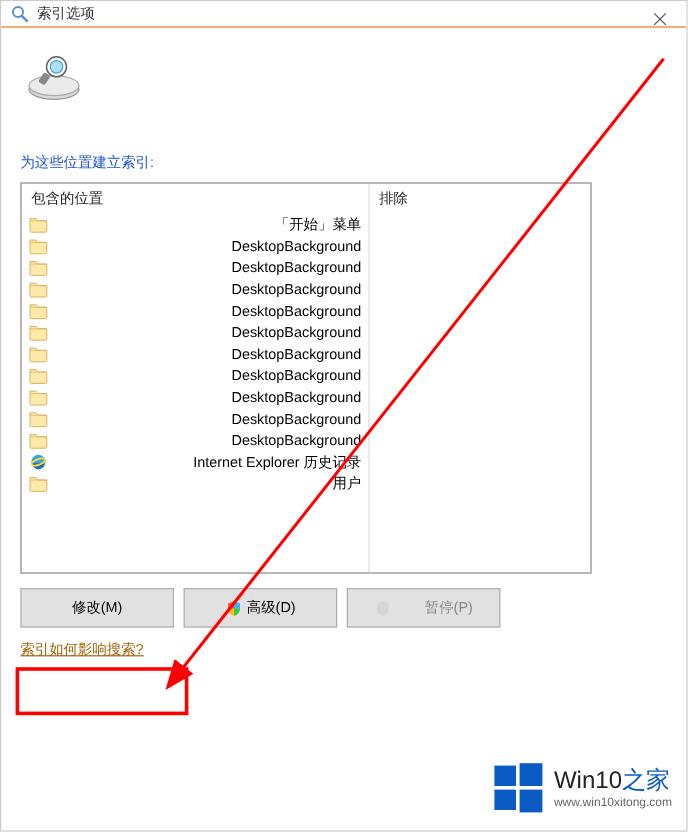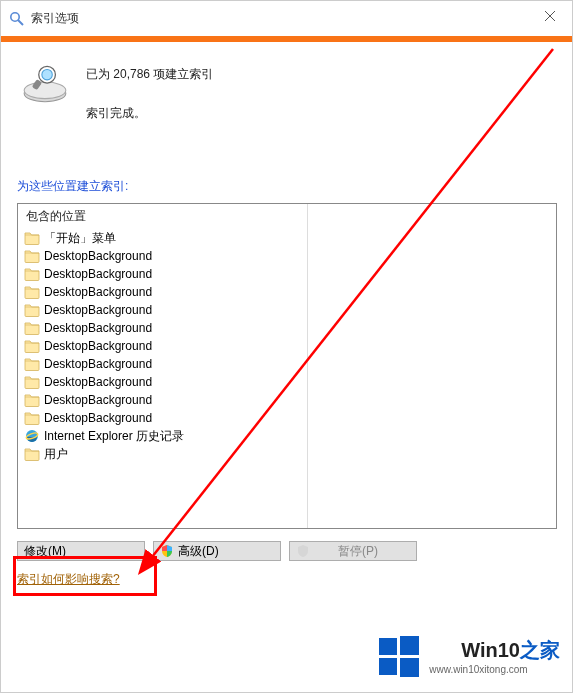--- a/index.html
+++ b/index.html
@@ -9,80 +9,80 @@
     font-size: 12px;
     background: #fff;
     width: 573px;
     height: 693px;
     position: relative;
     overflow: hidden;
     border: 1px solid #ccc;
   }
   
   .titlebar {
-    height: 41px;
+    height: 22px;
     display: flex;
     align-items: center;
     padding: 0 8px;
     background: #fff;
-    border-bottom: 6px solid #f97316;
+    border-bottom: 1px solid #f97316;
     position: relative;
   }
   .titlebar .title-icon { width: 16px; height: 16px; margin-right: 6px; display:flex; align-items:center; justify-content:center;}
   .titlebar .title-text { color: #333; }
   .titlebar .close-btn {
     position: absolute; right: 0; top: 0; width: 45px; height: 30px;
     display: flex; align-items: center; justify-content: center;
     color: #555; cursor: pointer;
   }
   
   .content { padding: 12px 16px 0 16px; }
   .status-row { display: flex; align-items: flex-start; margin-bottom: 20px; margin-top: 8px; }
   .status-icon { width: 55px; height: 50px; display:flex; align-items:flex-start; justify-content:center; }
   .status-lines { padding-left: 14px; color:#222; }
   .status-lines div { margin: 4px 0 22px 0; }
   .section-label { margin: 34px 0 8px 0; color:#1d4ed8; }
   .locations-box {
     border: 1px solid #888;
-    width: 540px; height: 326px;
+    width: 476px; height: 326px;
     display: flex;
     background:#fff;
   }
   .col-left { width: 290px; border-right: 1px solid #ddd; overflow:hidden;}
   .col-right { flex:1; overflow:hidden;}
   .col-header { padding: 4px 8px; color:#222; }
   .list { padding: 0 4px; }
-  .list-row { display:flex; align-items:center; height:18px; padding: 1px 2px; }
+  .list-row { display:flex; align-items:center; height:18px; padding: 1px 2px; justify-content: space-between; }
   .list-row .folder-icon, .list-row .ie-icon { width:16px; height:16px; margin-right:4px; display:flex; align-items:center; justify-content:center; flex-shrink:0;}
   .list-row .item-text { white-space: nowrap; color:#000;}
   
   .buttons-row { margin-top: 12px; display:flex; gap:8px; }
   .btn {
-    height: 20px; width: 128px; border:1px solid #adadad; background:#e1e1e1;
-    display:flex; align-items:center; 
+    height: 33px; width: 128px; border:1px solid #adadad; background:#e1e1e1;
+    display:flex; align-items:center; justify-content:center;
     font-family: inherit; font-size:12px; cursor:pointer; color:#000;
   }
   .btn:disabled, .btn.disabled { color:#888; cursor:default;gap:24px; }
   .btn .shield { width:14px; height:14px; margin-right:4px; display:inline-flex;}
   .highlight-box {
     position: absolute;
     border: 3px solid #ff0000;
     left: 12px; top: 555px; width: 144px; height: 40px;
     pointer-events: none;
   }
   
   .links { margin-top: 10px; }
   .links a { color:#a16207; text-decoration: underline; display:block; margin:8px 0; cursor:pointer;}
   
   .watermark {
     position: absolute; right: 12px; bottom: 14px;
     display:flex; align-items:center; gap:8px; font-family: "Segoe UI", Arial; 
   }
   .watermark .logo { width:44px; height:44px; }
-  .watermark .brand-line1 { font-size:20px; font-weight:700; color:#222;margin-left:32px;}
+  .watermark .brand-line1 { font-size:20px; font-weight:400; color:#222;}
   .watermark .brand-line1 .accent{ color:#0a5bc4;}
   .watermark .brand-line2 { font-size:10px; color:#666;}
   
   .annotation-svg { position:absolute; left:0; top:0; width:573px; height:693px; pointer-events:none; }
 </style>
 </head>
 <body>
 
 <div class="titlebar">
   <span class="title-icon">
@@ -105,24 +105,20 @@
   <div class="status-row">
     <div class="status-icon">
       <svg viewBox="0 0 48 40" width="50" height="42">
         <ellipse cx="24" cy="30" rx="20" ry="8" fill="#d9d9d9" stroke="#999" stroke-width="1"></ellipse>
         <ellipse cx="24" cy="27" rx="20" ry="8" fill="#eaeaea" stroke="#aaa" stroke-width="1"></ellipse>
         <circle cx="26" cy="12" r="8" fill="#ffffff" stroke="#666" stroke-width="1.2"></circle>
         <circle cx="26" cy="12" r="5" fill="#aee1ff" stroke="#4aa0da" stroke-width="1"></circle>
         <rect x="13" y="17" width="6" height="9" rx="2" fill="#888" transform="rotate(35 16 22)"></rect>
       </svg>
     </div>
-    <div class="status-lines">
-      <div>已为 20,786 项建立索引</div>
-      <div>索引完成。</div>
-    </div>
   </div>
 
   <div class="section-label">为这些位置建立索引:</div>
 
   <div class="locations-box">
     <div class="col-left">
       <div class="col-header">包含的位置</div>
       <div class="list" id="list-left">
           <div class="list-row">
             <span class="folder-icon">
@@ -238,20 +234,21 @@
               <svg viewBox="0 0 16 16" width="16" height="16">
                 <path d="M1 3h5l1.5 2H15v8.5A1 1 0 0 1 14 14.5H2A1 1 0 0 1 1 13.5Z" fill="#ffe9a8" stroke="#d4b25c" stroke-width="0.8"></path>
                 <path d="M1 5h14" stroke="#d4b25c" stroke-width="0.6"></path>
               </svg>
             </span>
             <span class="item-text">用户</span>
           </div>
         </div>
     </div>
     <div class="col-right">
+      <div class="col-header">排除</div>
       <div class="list" id="list-right">
           <div class="list-row">
             <span class="item-text"></span>
           </div>
           <div class="list-row">
             <span class="item-text"></span>
           </div>
           <div class="list-row">
             <span class="item-text"></span>
           </div>

